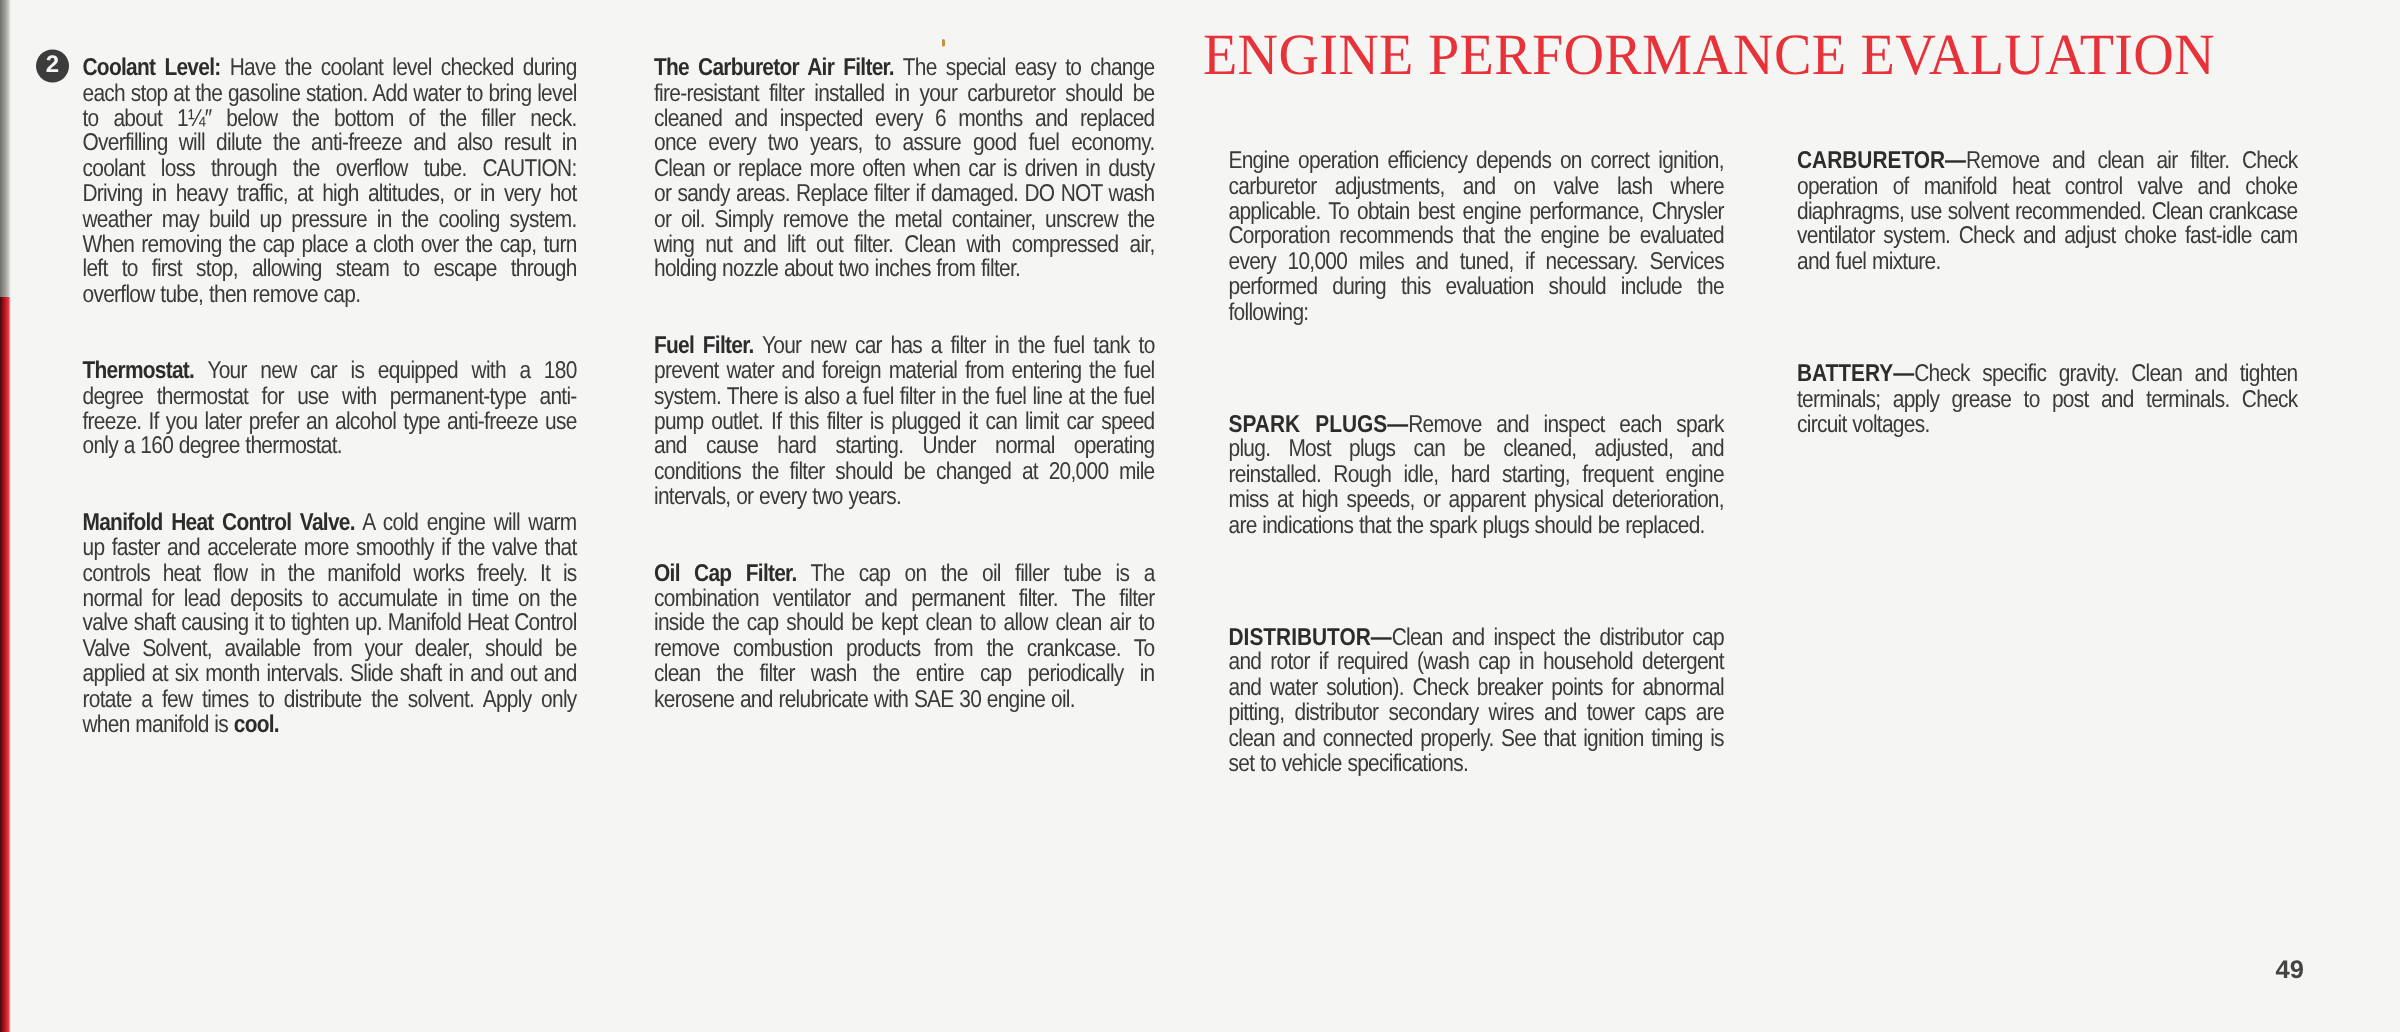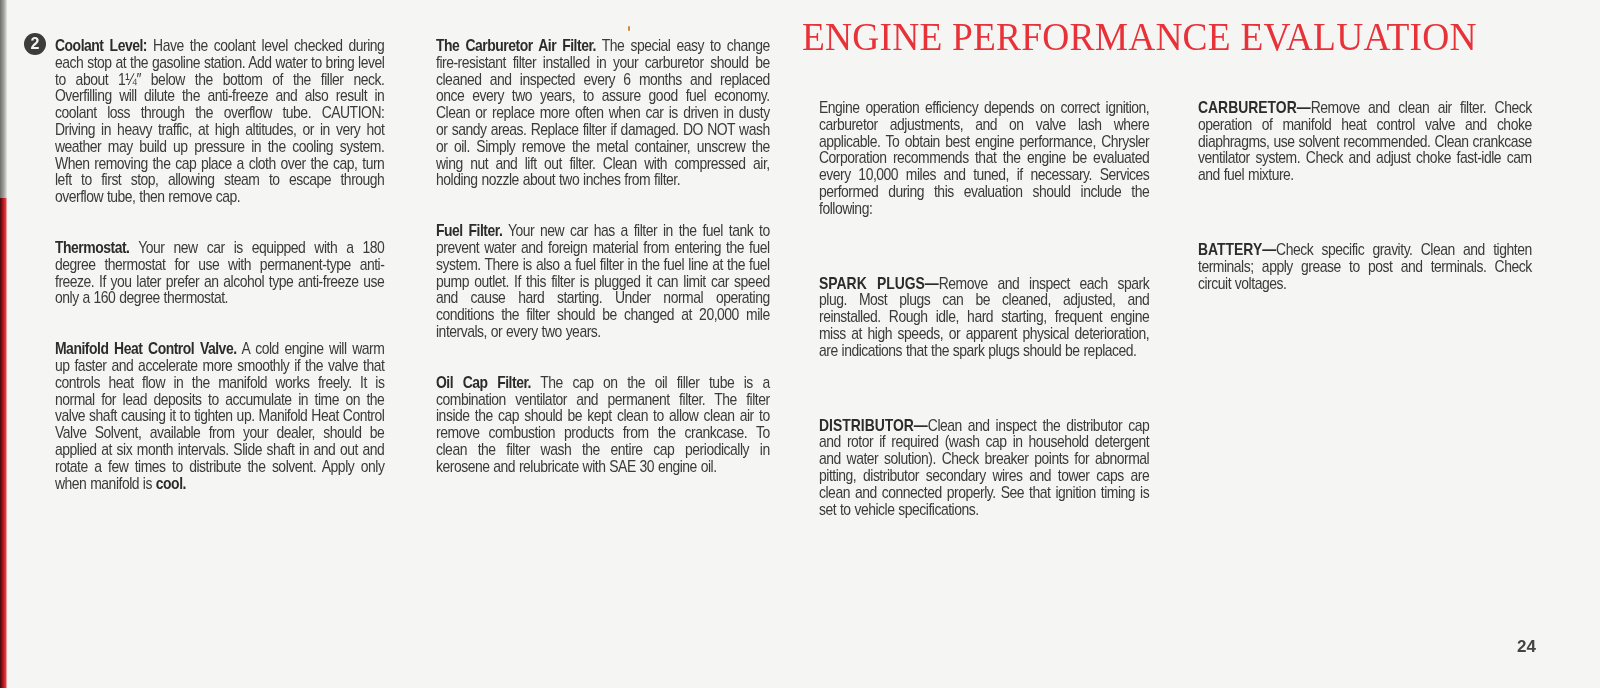--- a/index.html
+++ b/index.html
@@ -167,13 +167,13 @@
 
 <div class="col col4">
   <p class="p-carb">
     <span class="lead caps">CARBURETOR—</span><span>Remove and clean air filter. Check operation of manifold heat control valve and choke diaphragms, use solvent recommended. Clean crankcase ventilator system. Check and adjust choke fast-idle cam and fuel mixture.</span>
   </p>
   <p>
     <span class="lead caps">BATTERY—</span><span>Check specific gravity. Clean and tighten terminals; apply grease to post and terminals. Check circuit voltages.</span>
   </p>
 </div>
 
-<div class="page-number">24</div>
+<div class="page-number">49</div>
 
 </body></html>

